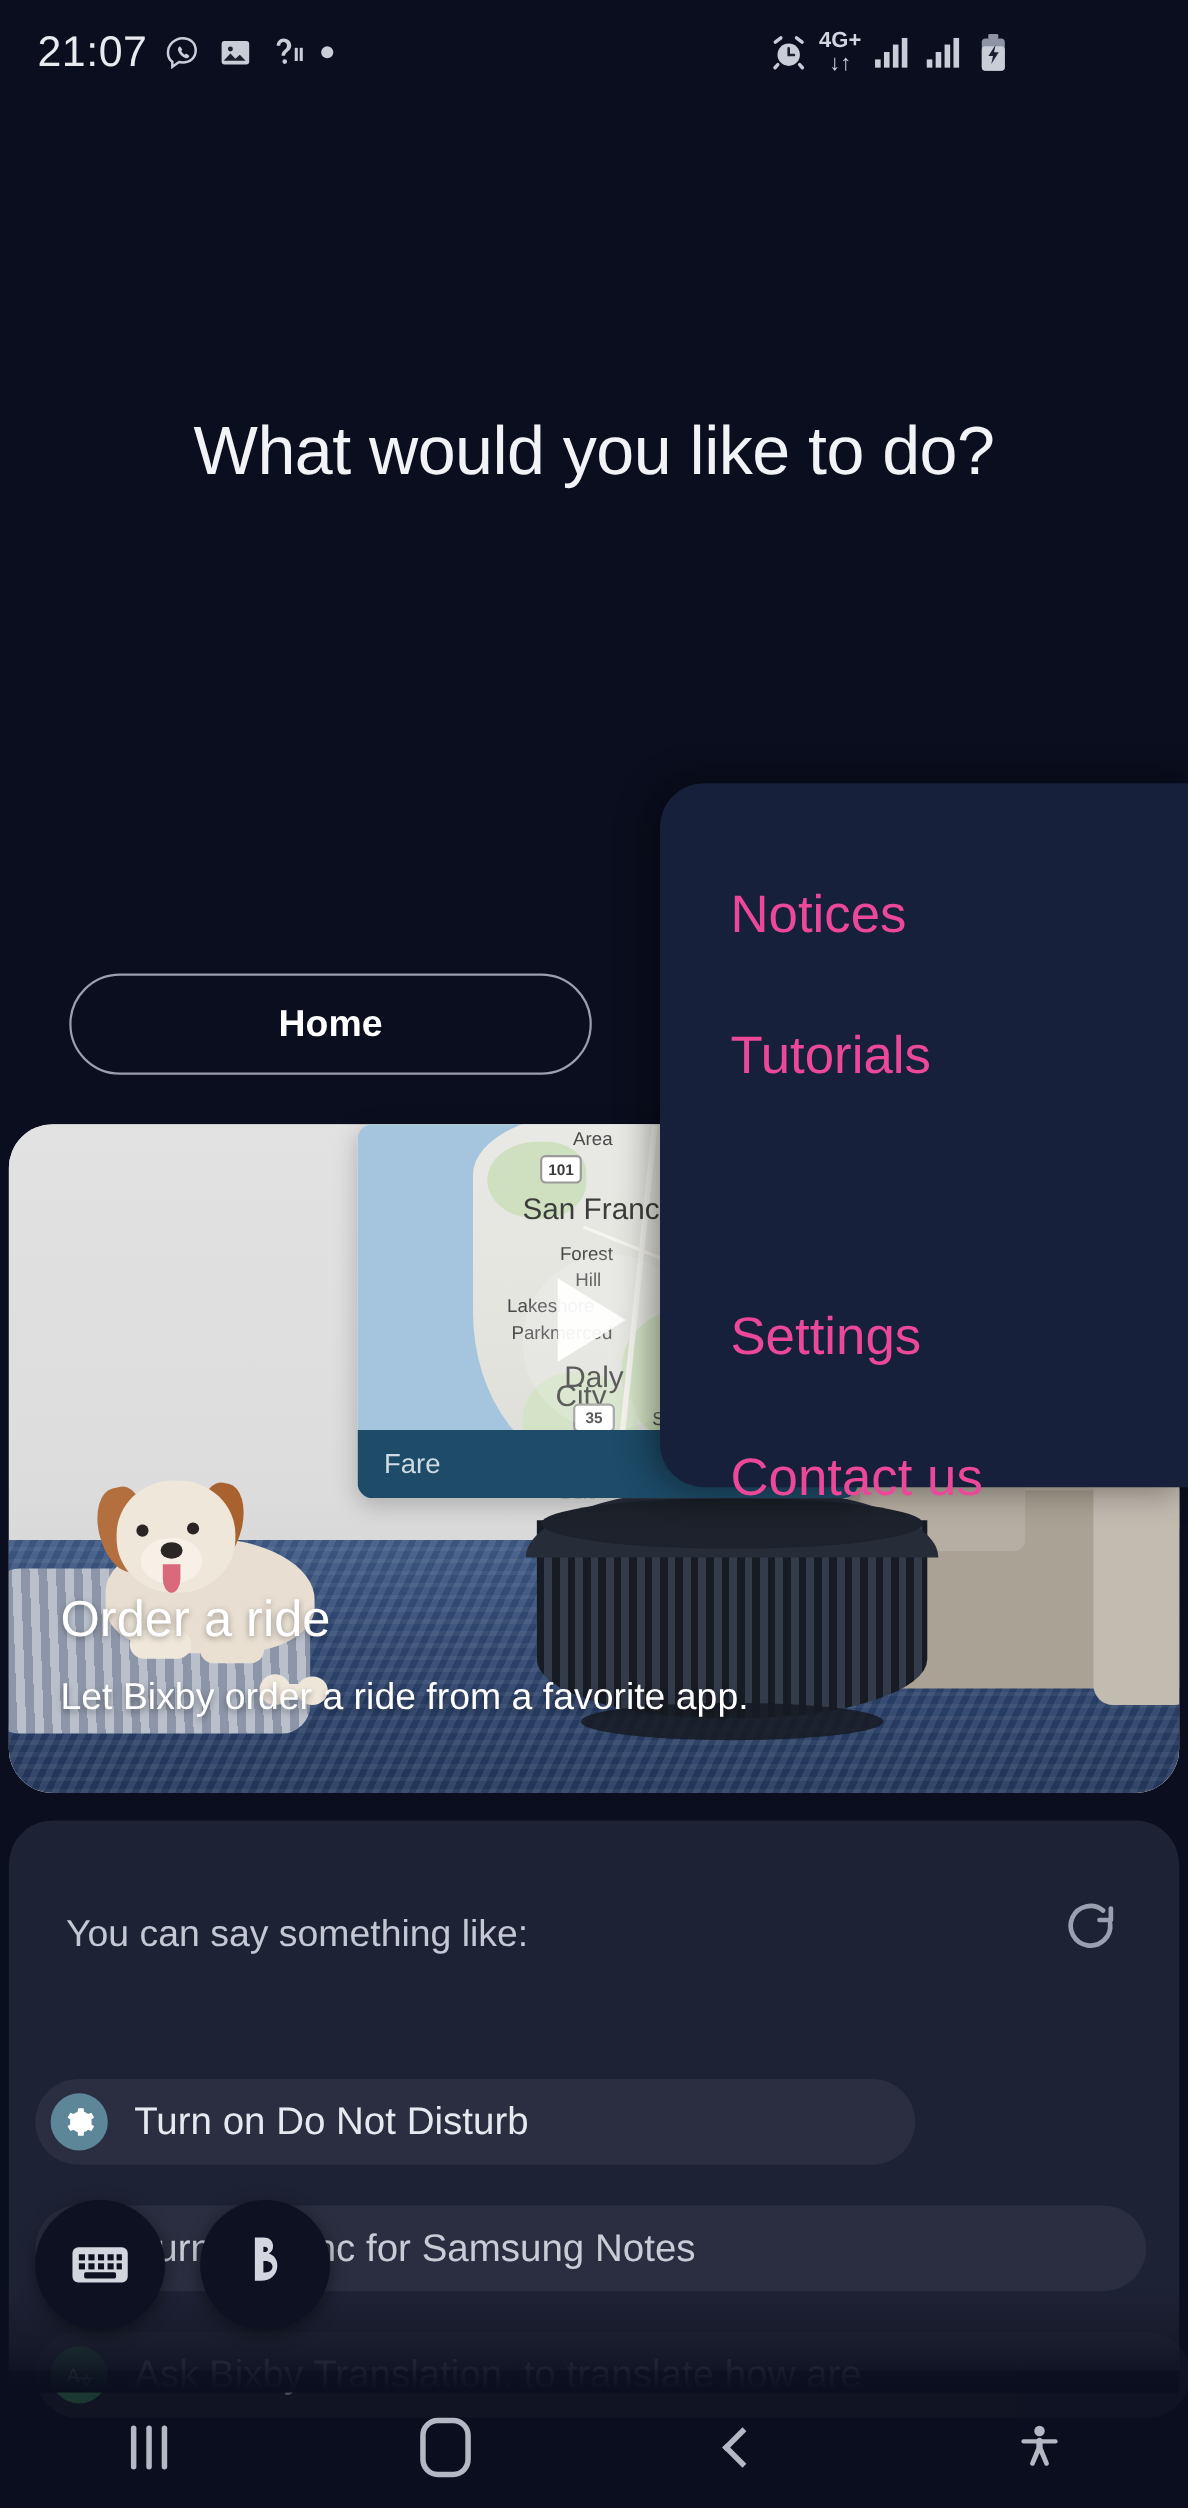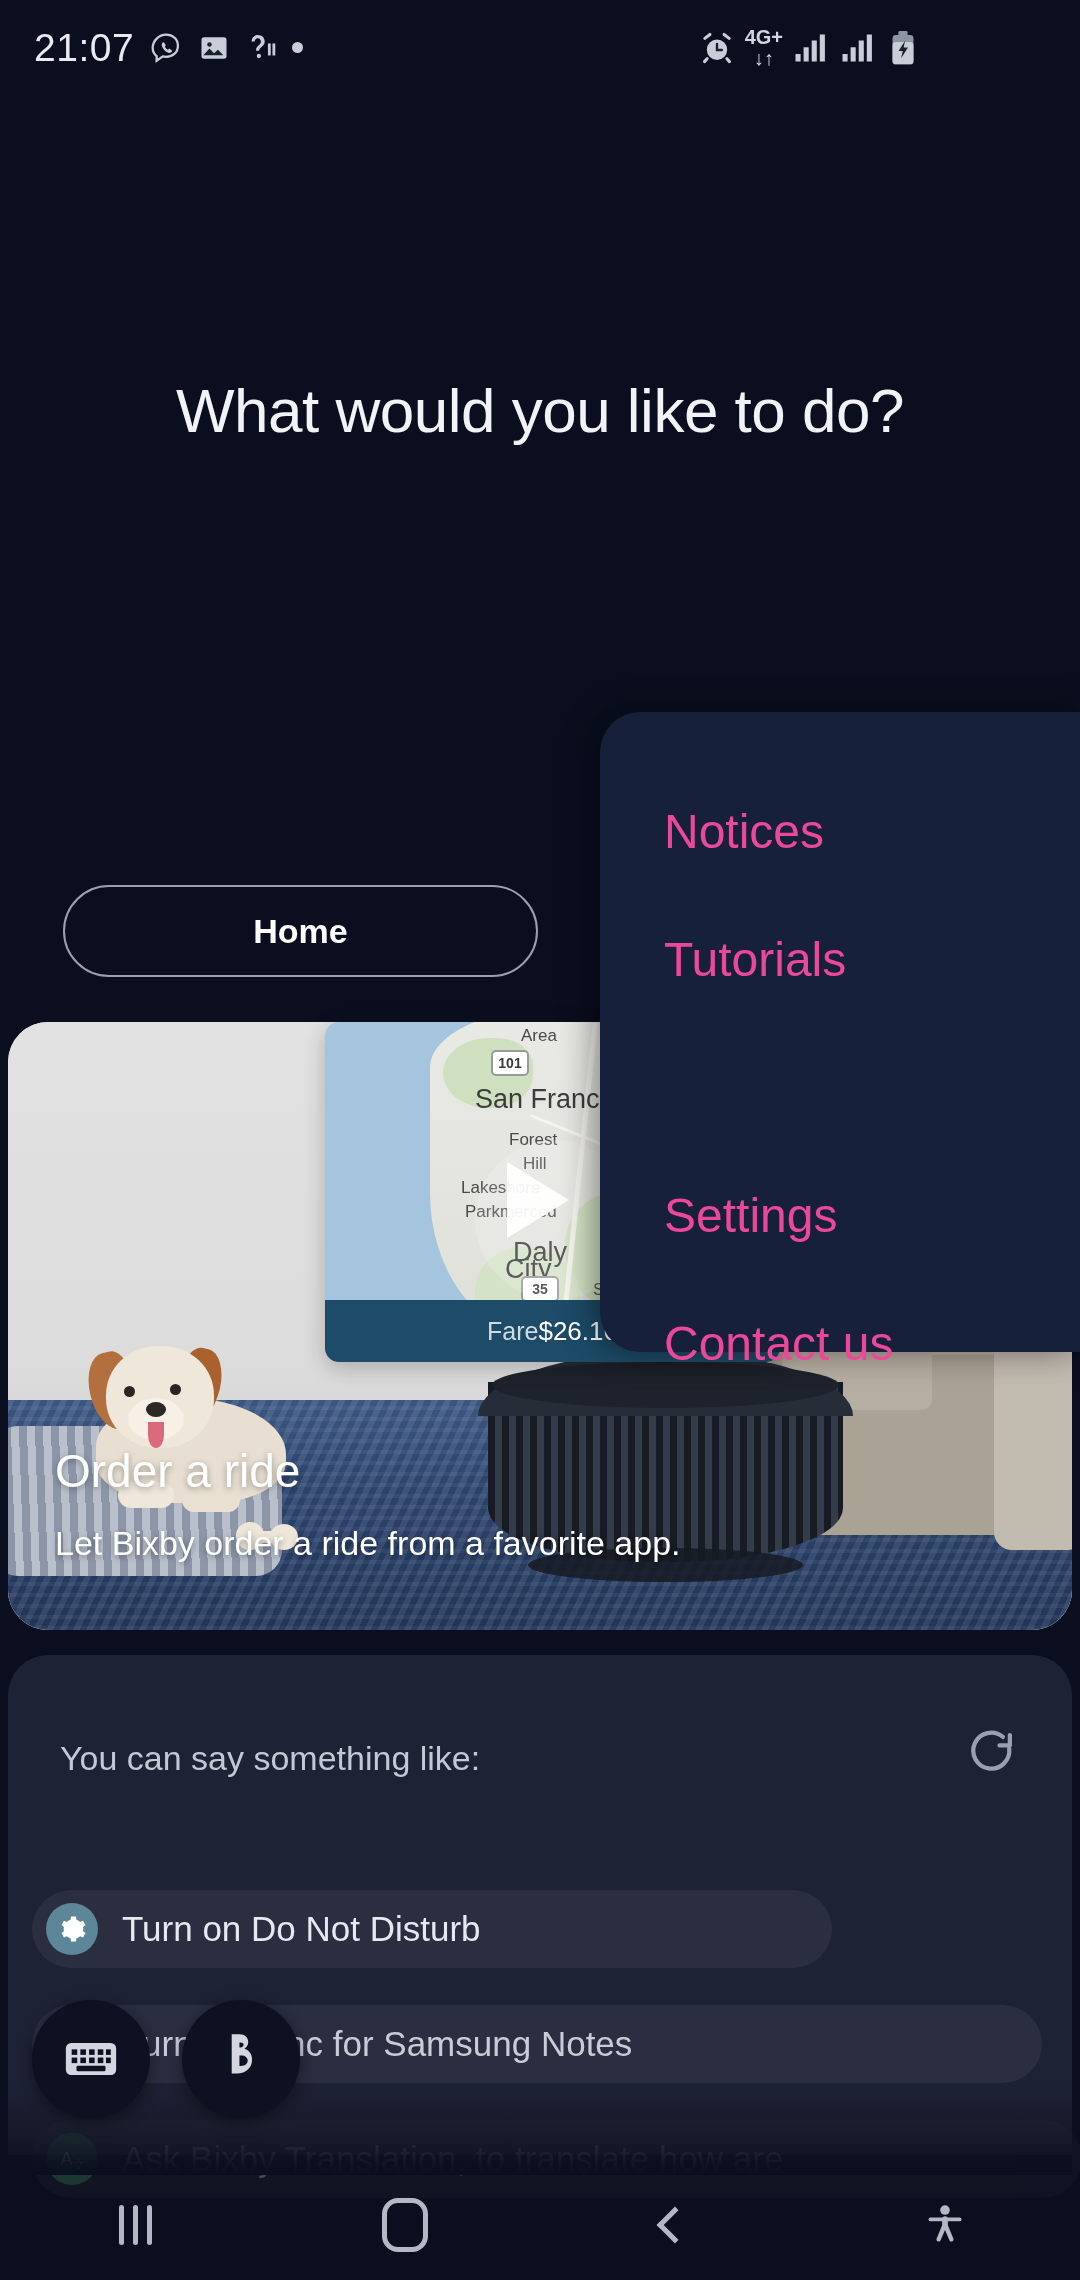--- a/index.html
+++ b/index.html
@@ -123,21 +123,21 @@
   .mlabel.big{font-size:27px;color:#3c3c3c}
   .shield{position:absolute;width:38px;height:26px;background:#ffffff;border:2px solid #9a9a9a;border-radius:5px;
           color:#3a3a3a;font-size:14px;display:flex;align-items:center;justify-content:center;font-weight:bold}
   .shield.blue{background:#d9e6f4;border-color:#7d93b5;color:#22406e}
   .pin{position:absolute;width:46px;height:56px}
   .pin .head{position:absolute;left:0;top:0;width:46px;height:46px;background:#14131a;border-radius:50% 50% 50% 50%}
   .pin .tip{position:absolute;left:17px;top:34px;width:12px;height:22px;background:#14131a;
             clip-path:polygon(0 0,100% 0,50% 100%)}
   .pin .core{position:absolute;left:13px;top:13px;width:20px;height:20px;border-radius:50%}
   .fare-bar{position:absolute;left:0;bottom:0;width:455px;height:62px;background:#1d4b68;
-            display:flex;align-items:center;justify-content:center;padding:0 24px;}
+            display:flex;align-items:center;justify-content:space-between;padding:0 24px;}
   .fare-bar .l{color:#cfdbe4;font-size:25px}
   .fare-bar .r{color:#ffffff;font-size:26px}
   .playbtn{position:absolute;left:182px;top:140px;width:0;height:0;
            border-left:62px solid rgba(255,255,255,.93);
            border-top:38px solid transparent;border-bottom:38px solid transparent;}
   .playhalo{position:absolute;left:150px;top:118px;width:160px;height:160px;border-radius:50%;background:rgba(255,255,255,.16)}
 
   
   .hero-t1{position:absolute;left:55px;top:1444px;color:#ffffff;font-size:46px;font-weight:400;text-shadow:0 2px 6px rgba(0,0,0,.35)}
   .hero-t2{position:absolute;left:55px;top:1524px;color:#ffffff;font-size:34px;font-weight:400;text-shadow:0 2px 6px rgba(0,0,0,.4)}

